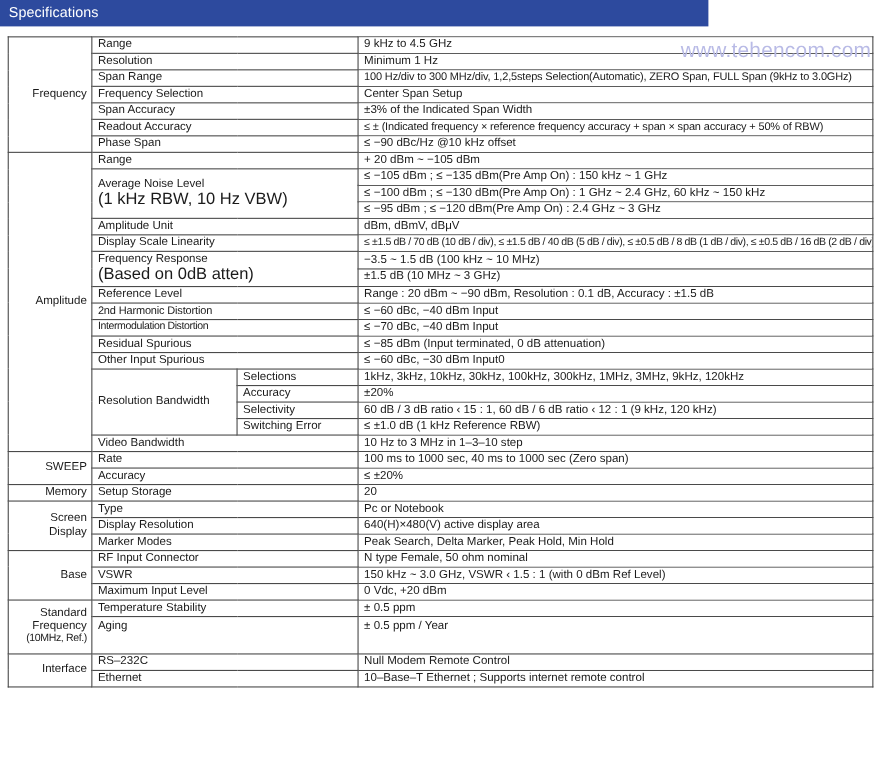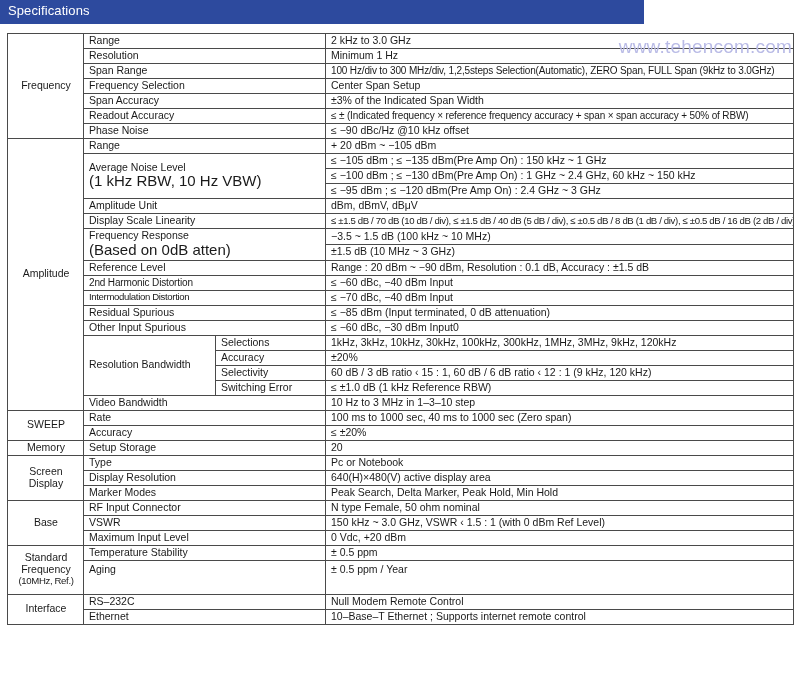--- a/index.html
+++ b/index.html
@@ -70,21 +70,21 @@
     vertical-align: middle;
     line-height: 1.12;
     white-space: nowrap;
     overflow: hidden;
     background: #ffffff;
     height: 15px;
     box-sizing: border-box;
   }
   td.grp {
     background: #e9e9e9;
-    text-align: center;
+    text-align: right;
     width: 76px;
     font-size: 10.5px;
     padding: 1px 2px;
     white-space: normal;
     line-height: 1.25;
   }
   td.lbl {
     background: #eaeaea;
     width: 132px;
     white-space: normal;
@@ -120,21 +120,21 @@
     <col style="width:76px">
     <col style="width:132px">
     <col style="width:110px">
     <col>
   </colgroup>
   <tbody>
 
   <tr>
     <td class="grp" rowspan="7">Frequency</td>
     <td class="lbl" colspan="2">Range</td>
-    <td class="val">2 kHz to 3.0 GHz</td>
+    <td class="val">9 kHz to 4.5 GHz</td>
   </tr>
   <tr>
     <td class="lbl" colspan="2">Resolution</td>
     <td class="val">Minimum 1 Hz</td>
   </tr>
   <tr>
     <td class="lbl" colspan="2">Span Range</td>
     <td class="val tight">100 Hz/div to 300 MHz/div, 1,2,5steps Selection(Automatic), ZERO Span, FULL Span (9kHz to 3.0GHz)</td>
   </tr>
   <tr>
@@ -143,21 +143,21 @@
   </tr>
   <tr>
     <td class="lbl" colspan="2">Span Accuracy</td>
     <td class="val">±3% of the Indicated Span Width</td>
   </tr>
   <tr>
     <td class="lbl" colspan="2">Readout Accuracy</td>
     <td class="val tight">≤ ± (Indicated frequency × reference frequency accuracy + span × span accuracy + 50% of RBW)</td>
   </tr>
   <tr>
-    <td class="lbl" colspan="2">Phase Noise</td>
+    <td class="lbl" colspan="2">Phase Span</td>
     <td class="val">≤ −90 dBc/Hz @10 kHz offset</td>
   </tr>
 
   <tr>
     <td class="grp" rowspan="18">Amplitude</td>
     <td class="lbl" colspan="2">Range</td>
     <td class="val">+ 20 dBm ~ −105 dBm</td>
   </tr>
   <tr>
     <td class="lbl" colspan="2" rowspan="3">

